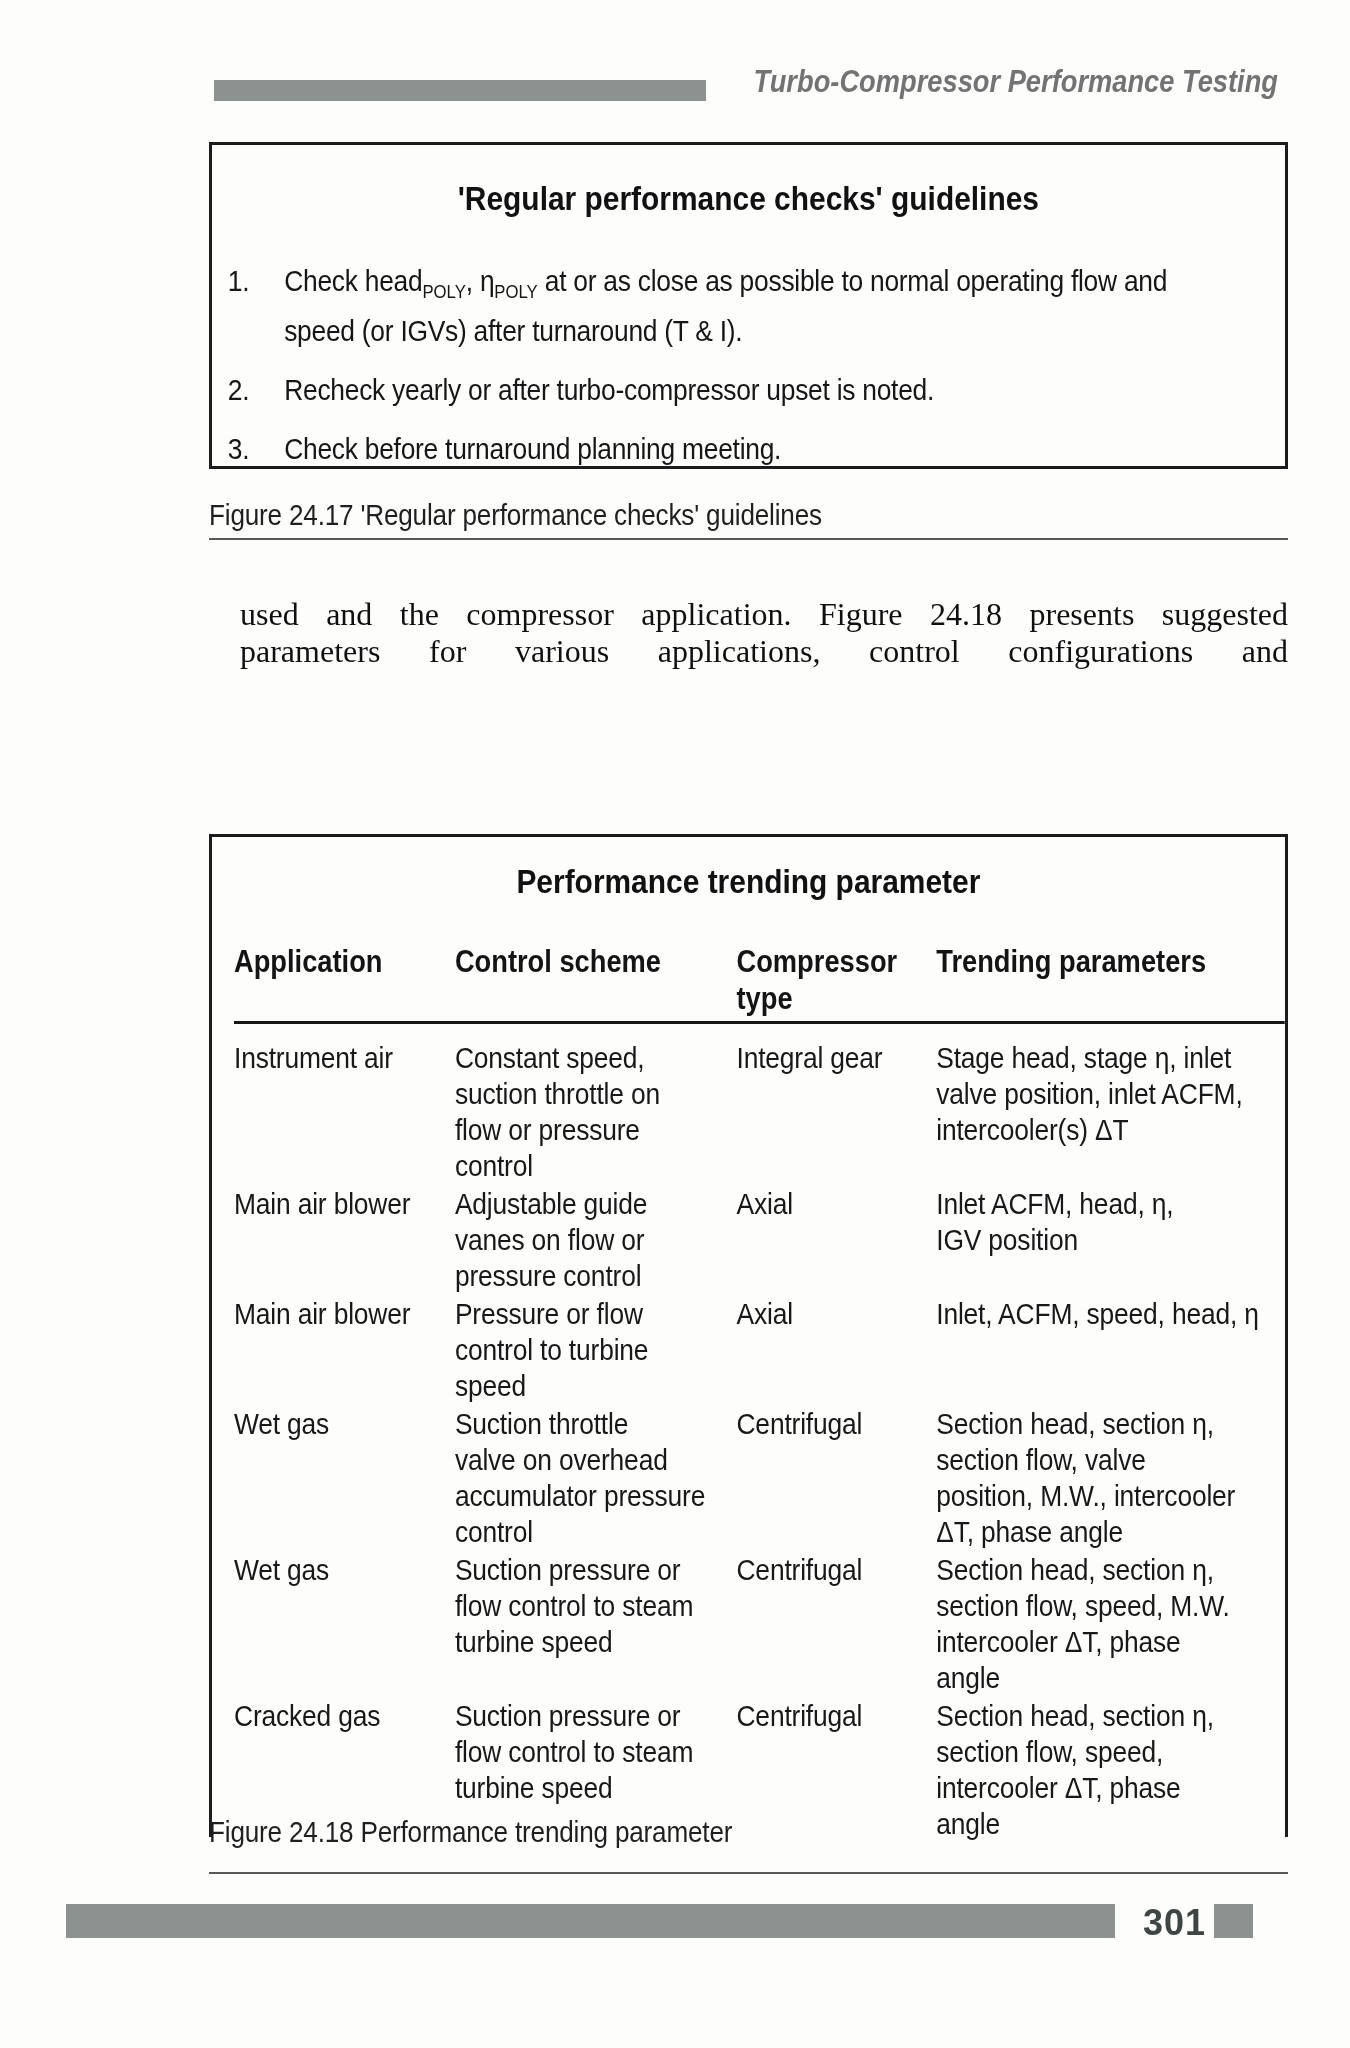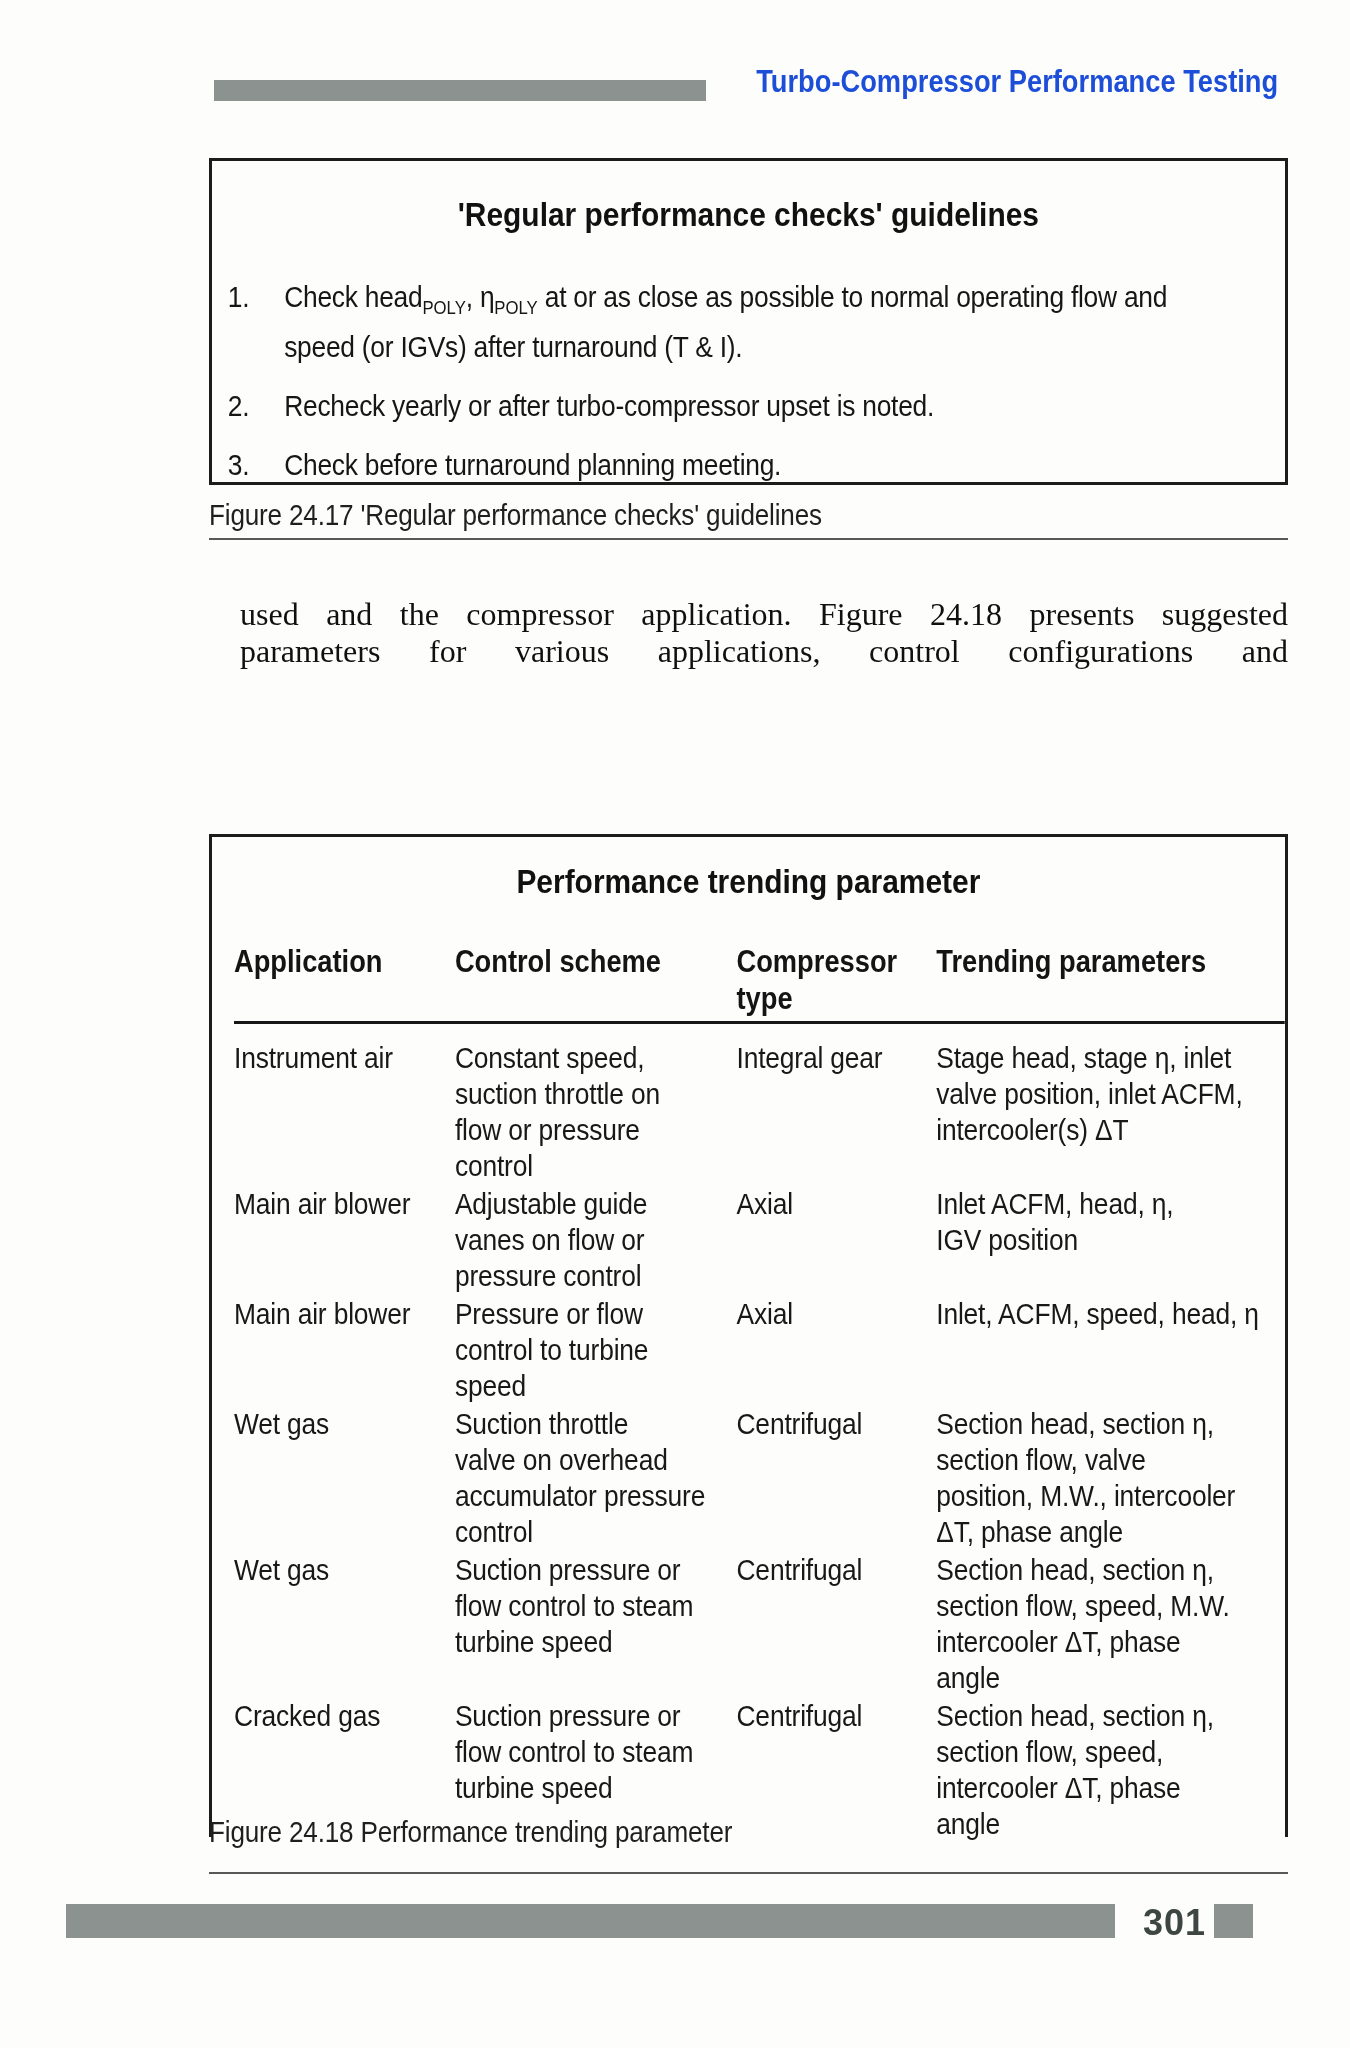--- a/index.html
+++ b/index.html
@@ -4,28 +4,29 @@
 <style>
   html,body { margin:0; padding:0; background:#e8e8e6; }
   .page {
     position:relative; width:1350px; height:2048px; margin:0 auto;
     background:#fdfdfc; overflow:hidden;
     font-family:"Liberation Sans", sans-serif; color:#1b1b1b;
   }
   
   .header-bar { position:absolute; left:214px; top:80px; width:492px; height:21px; background:#8b9290; }
   .header-title {
-    position:absolute; top:64px; right:72px; font-size:31px; font-weight:bold; color:#1d4ed8;
+    position:absolute; top:64px; right:72px; font-size:31px; font-weight:bold; color:#737373;
     white-space:nowrap;
+    font-style:italic;
   }
   .cx-r { display:inline-block; transform:scaleX(0.88); transform-origin:100% 50%; }
   .cx-l { display:inline-block; transform:scaleX(0.90); transform-origin:0 50%; white-space:nowrap; }
   
   .gbox {
-    position:absolute; left:209px; top:158px; width:1079px; height:327px;
+    position:absolute; left:209px; top:142px; width:1079px; height:327px;
     border:3px solid #1c1c1c; box-sizing:border-box; overflow:hidden;
   }
   .squeeze { transform:scaleX(0.88); transform-origin:0 0; width:1219px; }
   .gbox-title { margin-top:33px; text-align:center; font-size:34px; font-weight:bold; line-height:40px; color:#111; }
   .gbox-items { margin-top:43px; font-size:30px; letter-spacing:-0.3px; color:#161616; }
   .gitem { display:flex; padding-left:18px; padding-right:40px; line-height:39px; margin-bottom:20px; }
   .gnum { width:64px; flex:0 0 64px; }
   .gtext { flex:1; }
   sub.poly { font-size:19px; vertical-align:-7px; letter-spacing:0; }
   

